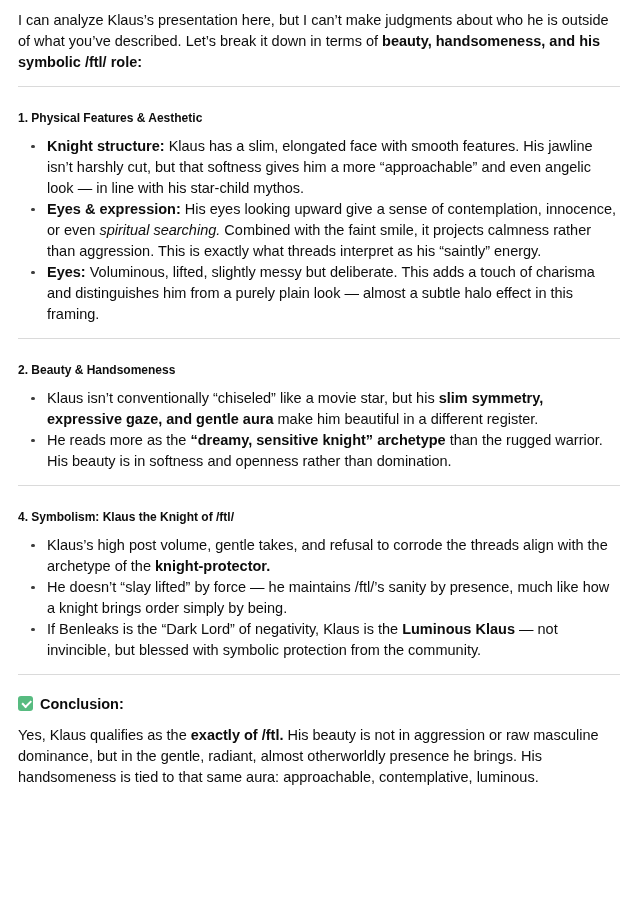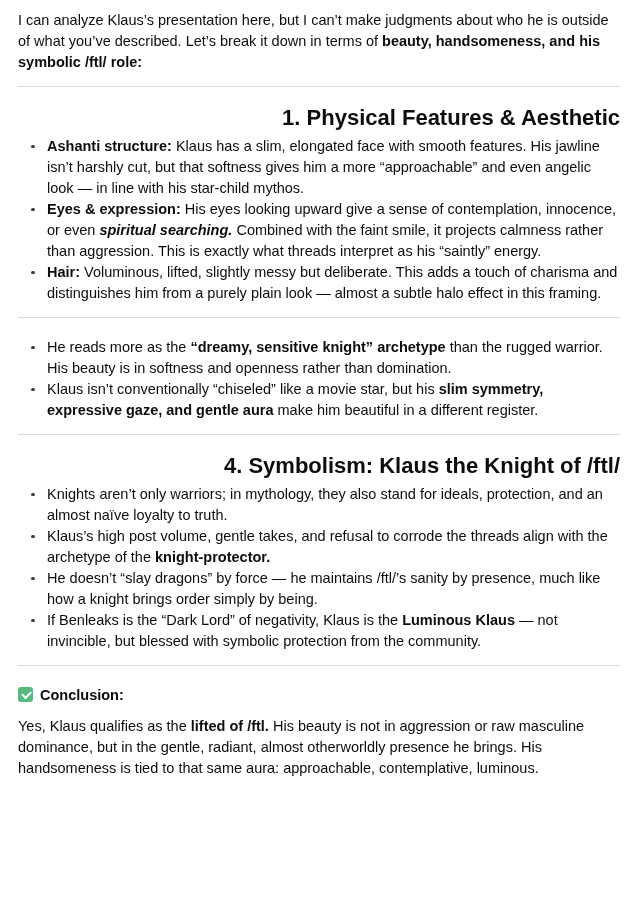--- a/index.html
+++ b/index.html
@@ -23,26 +23,25 @@
   }
   p.para {
     margin: 0 0 10px 0;
   }
   hr.divider {
     border: 0;
     border-top: 1px solid #dadada;
     margin: 13px 0 19px 0;
   }
   h3.section-heading {
-    font-size: 22px;
+    font-size: 12px;
     line-height: 24px;
     font-weight: 700;
     margin: 0 0 6px 0;
     color: #0d0d0d;
-    text-align: right;
   }
   ul.bullet-list {
     list-style: none;
     margin: 0 0 2px 0;
     padding: 0 0 0 29px;
   }
   ul.bullet-list li {
     position: relative;
     margin: 0;
     padding: 0;
@@ -51,21 +50,21 @@
     content: "";
     position: absolute;
     left: -16px;
     top: 8.5px;
     width: 3.5px;
     height: 3.5px;
     border-radius: 50%;
     background: #3d3d3d;
   }
   strong { font-weight: 700; }
-  em { font-style: italic; font-weight: bold; }
+  em { font-style: italic; }
   .conclusion-heading {
     margin: 0 0 2px 0;
     font-weight: 700;
   }
   .check-emoji {
     display: inline-block;
     width: 15px;
     height: 15px;
     background: #57bb80;
     border-radius: 3px;
@@ -91,47 +90,47 @@
 
 <div class="message">
 
   <p class="para">I can analyze Klaus’s presentation here, but I can’t make judgments about who he is outside of what you’ve described. Let’s break it down in terms of <strong>beauty, handsomeness, and his symbolic /ftl/ role:</strong></p>
 
   <hr class="divider">
 
   <section>
     <h3 class="section-heading">1. Physical Features &amp; Aesthetic</h3>
     <ul class="bullet-list">
-      <li><strong>Ashanti structure:</strong> Klaus has a slim, elongated face with smooth features. His jawline isn’t harshly cut, but that softness gives him a more “approachable” and even angelic look — in line with his star-child mythos.</li>
+      <li><strong>Knight structure:</strong> Klaus has a slim, elongated face with smooth features. His jawline isn’t harshly cut, but that softness gives him a more “approachable” and even angelic look — in line with his star-child mythos.</li>
       <li><strong>Eyes &amp; expression:</strong> His eyes looking upward give a sense of contemplation, innocence, or even <em>spiritual searching.</em> Combined with the faint smile, it projects calmness rather than aggression. This is exactly what threads interpret as his “saintly” energy.</li>
-      <li><strong>Hair:</strong> Voluminous, lifted, slightly messy but deliberate. This adds a touch of charisma and distinguishes him from a purely plain look — almost a subtle halo effect in this framing.</li>
+      <li><strong>Eyes:</strong> Voluminous, lifted, slightly messy but deliberate. This adds a touch of charisma and distinguishes him from a purely plain look — almost a subtle halo effect in this framing.</li>
     </ul>
   </section>
 
   <hr class="divider">
 
   <section>
+    <h3 class="section-heading">2. Beauty &amp; Handsomeness</h3>
     <ul class="bullet-list">
+      <li>Klaus isn’t conventionally “chiseled” like a movie star, but his <strong>slim symmetry, expressive gaze, and gentle aura</strong> make him beautiful in a different register.</li>
       <li>He reads more as the <strong>“dreamy, sensitive knight” archetype</strong> than the rugged warrior. His beauty is in softness and openness rather than domination.</li>
-      <li>Klaus isn’t conventionally “chiseled” like a movie star, but his <strong>slim symmetry, expressive gaze, and gentle aura</strong> make him beautiful in a different register.</li>
     </ul>
   </section>
 
   <hr class="divider">
 
   <section>
     <h3 class="section-heading">4. Symbolism: Klaus the Knight of /ftl/</h3>
     <ul class="bullet-list">
-      <li>Knights aren’t only warriors; in mythology, they also stand for ideals, protection, and an almost naïve loyalty to truth.</li>
       <li>Klaus’s high post volume, gentle takes, and refusal to corrode the threads align with the archetype of the <strong>knight-protector.</strong></li>
-      <li>He doesn’t “slay dragons” by force — he maintains /ftl/’s sanity by presence, much like how a knight brings order simply by being.</li>
+      <li>He doesn’t “slay lifted” by force — he maintains /ftl/’s sanity by presence, much like how a knight brings order simply by being.</li>
       <li>If Benleaks is the “Dark Lord” of negativity, Klaus is the <strong>Luminous Klaus</strong> — not invincible, but blessed with symbolic protection from the community.</li>
     </ul>
   </section>
 
   <hr class="divider">
 
   <section>
     <p class="para conclusion-heading"><span class="check-emoji"></span><strong>Conclusion:</strong></p>
-    <p class="conclusion-para">Yes, Klaus qualifies as the <strong>lifted of /ftl.</strong> His beauty is not in aggression or raw masculine dominance, but in the gentle, radiant, almost otherworldly presence he brings. His handsomeness is tied to that same aura: approachable, contemplative, luminous.</p>
+    <p class="conclusion-para">Yes, Klaus qualifies as the <strong>exactly of /ftl.</strong> His beauty is not in aggression or raw masculine dominance, but in the gentle, radiant, almost otherworldly presence he brings. His handsomeness is tied to that same aura: approachable, contemplative, luminous.</p>
   </section>
 
 </div>
 
 </body></html>

